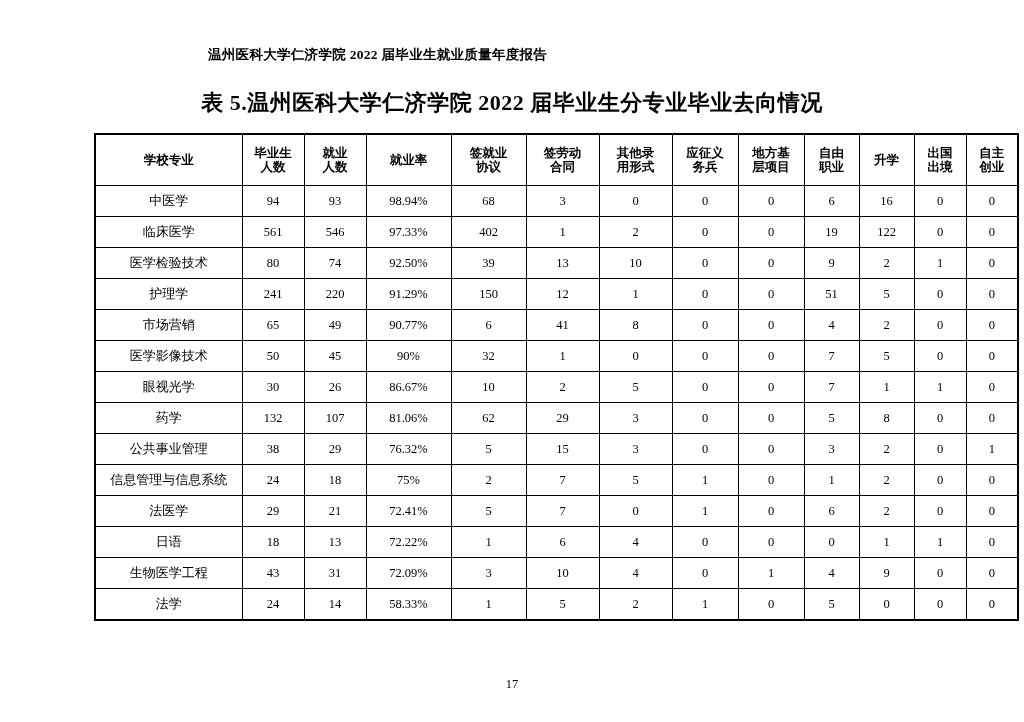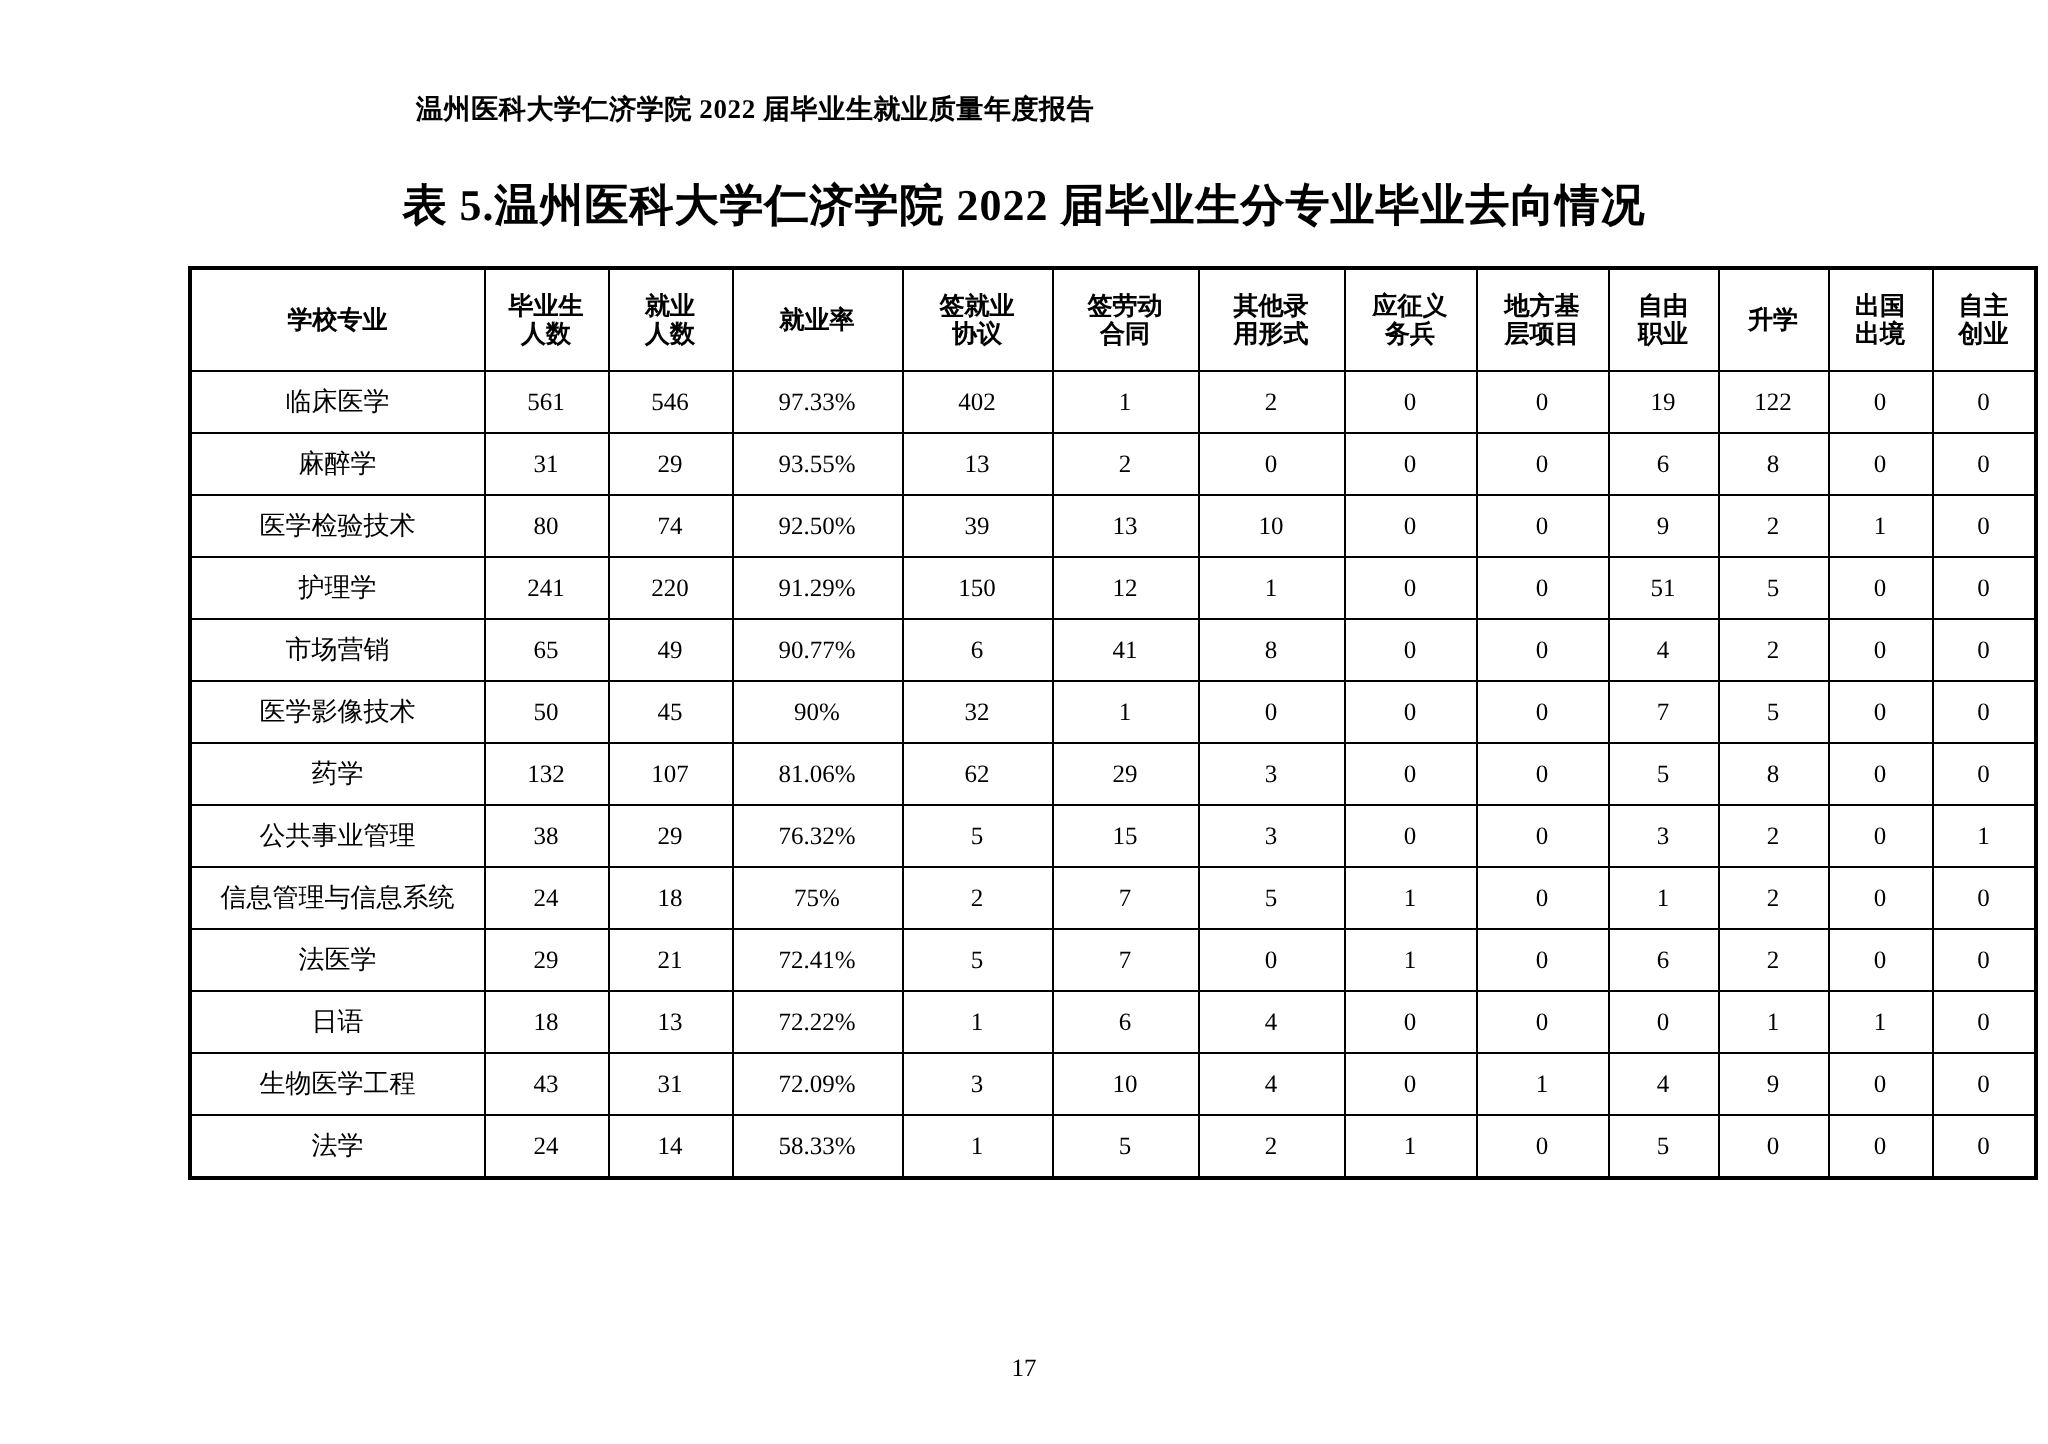--- a/index.html
+++ b/index.html
@@ -171,46 +171,46 @@
               <span class="two-line">出境</span>
             </th>
             <th>
               <span class="two-line">自主</span>
               <span class="two-line">创业</span>
             </th>
           </tr>
       </thead>
       <tbody id="table-body">
           <tr>
+            <td>中医学</td>
+            <td>94</td>
+            <td>93</td>
+            <td>98.94%</td>
+            <td>68</td>
+            <td>3</td>
+            <td>0</td>
+            <td>0</td>
+            <td>0</td>
+            <td>6</td>
+            <td>16</td>
+            <td>0</td>
+            <td>0</td>
+          </tr>
+          <tr>
             <td>临床医学</td>
             <td>561</td>
             <td>546</td>
             <td>97.33%</td>
             <td>402</td>
             <td>1</td>
             <td>2</td>
             <td>0</td>
             <td>0</td>
             <td>19</td>
             <td>122</td>
-            <td>0</td>
-            <td>0</td>
-          </tr>
-          <tr>
-            <td>麻醉学</td>
-            <td>31</td>
-            <td>29</td>
-            <td>93.55%</td>
-            <td>13</td>
-            <td>2</td>
-            <td>0</td>
-            <td>0</td>
-            <td>0</td>
-            <td>6</td>
-            <td>8</td>
             <td>0</td>
             <td>0</td>
           </tr>
           <tr>
             <td>医学检验技术</td>
             <td>80</td>
             <td>74</td>
             <td>92.50%</td>
             <td>39</td>
             <td>13</td>
@@ -261,20 +261,35 @@
             <td>1</td>
             <td>0</td>
             <td>0</td>
             <td>0</td>
             <td>7</td>
             <td>5</td>
             <td>0</td>
             <td>0</td>
           </tr>
           <tr>
+            <td>眼视光学</td>
+            <td>30</td>
+            <td>26</td>
+            <td>86.67%</td>
+            <td>10</td>
+            <td>2</td>
+            <td>5</td>
+            <td>0</td>
+            <td>0</td>
+            <td>7</td>
+            <td>1</td>
+            <td>1</td>
+            <td>0</td>
+          </tr>
+          <tr>
             <td>药学</td>
             <td>132</td>
             <td>107</td>
             <td>81.06%</td>
             <td>62</td>
             <td>29</td>
             <td>3</td>
             <td>0</td>
             <td>0</td>
             <td>5</td>

